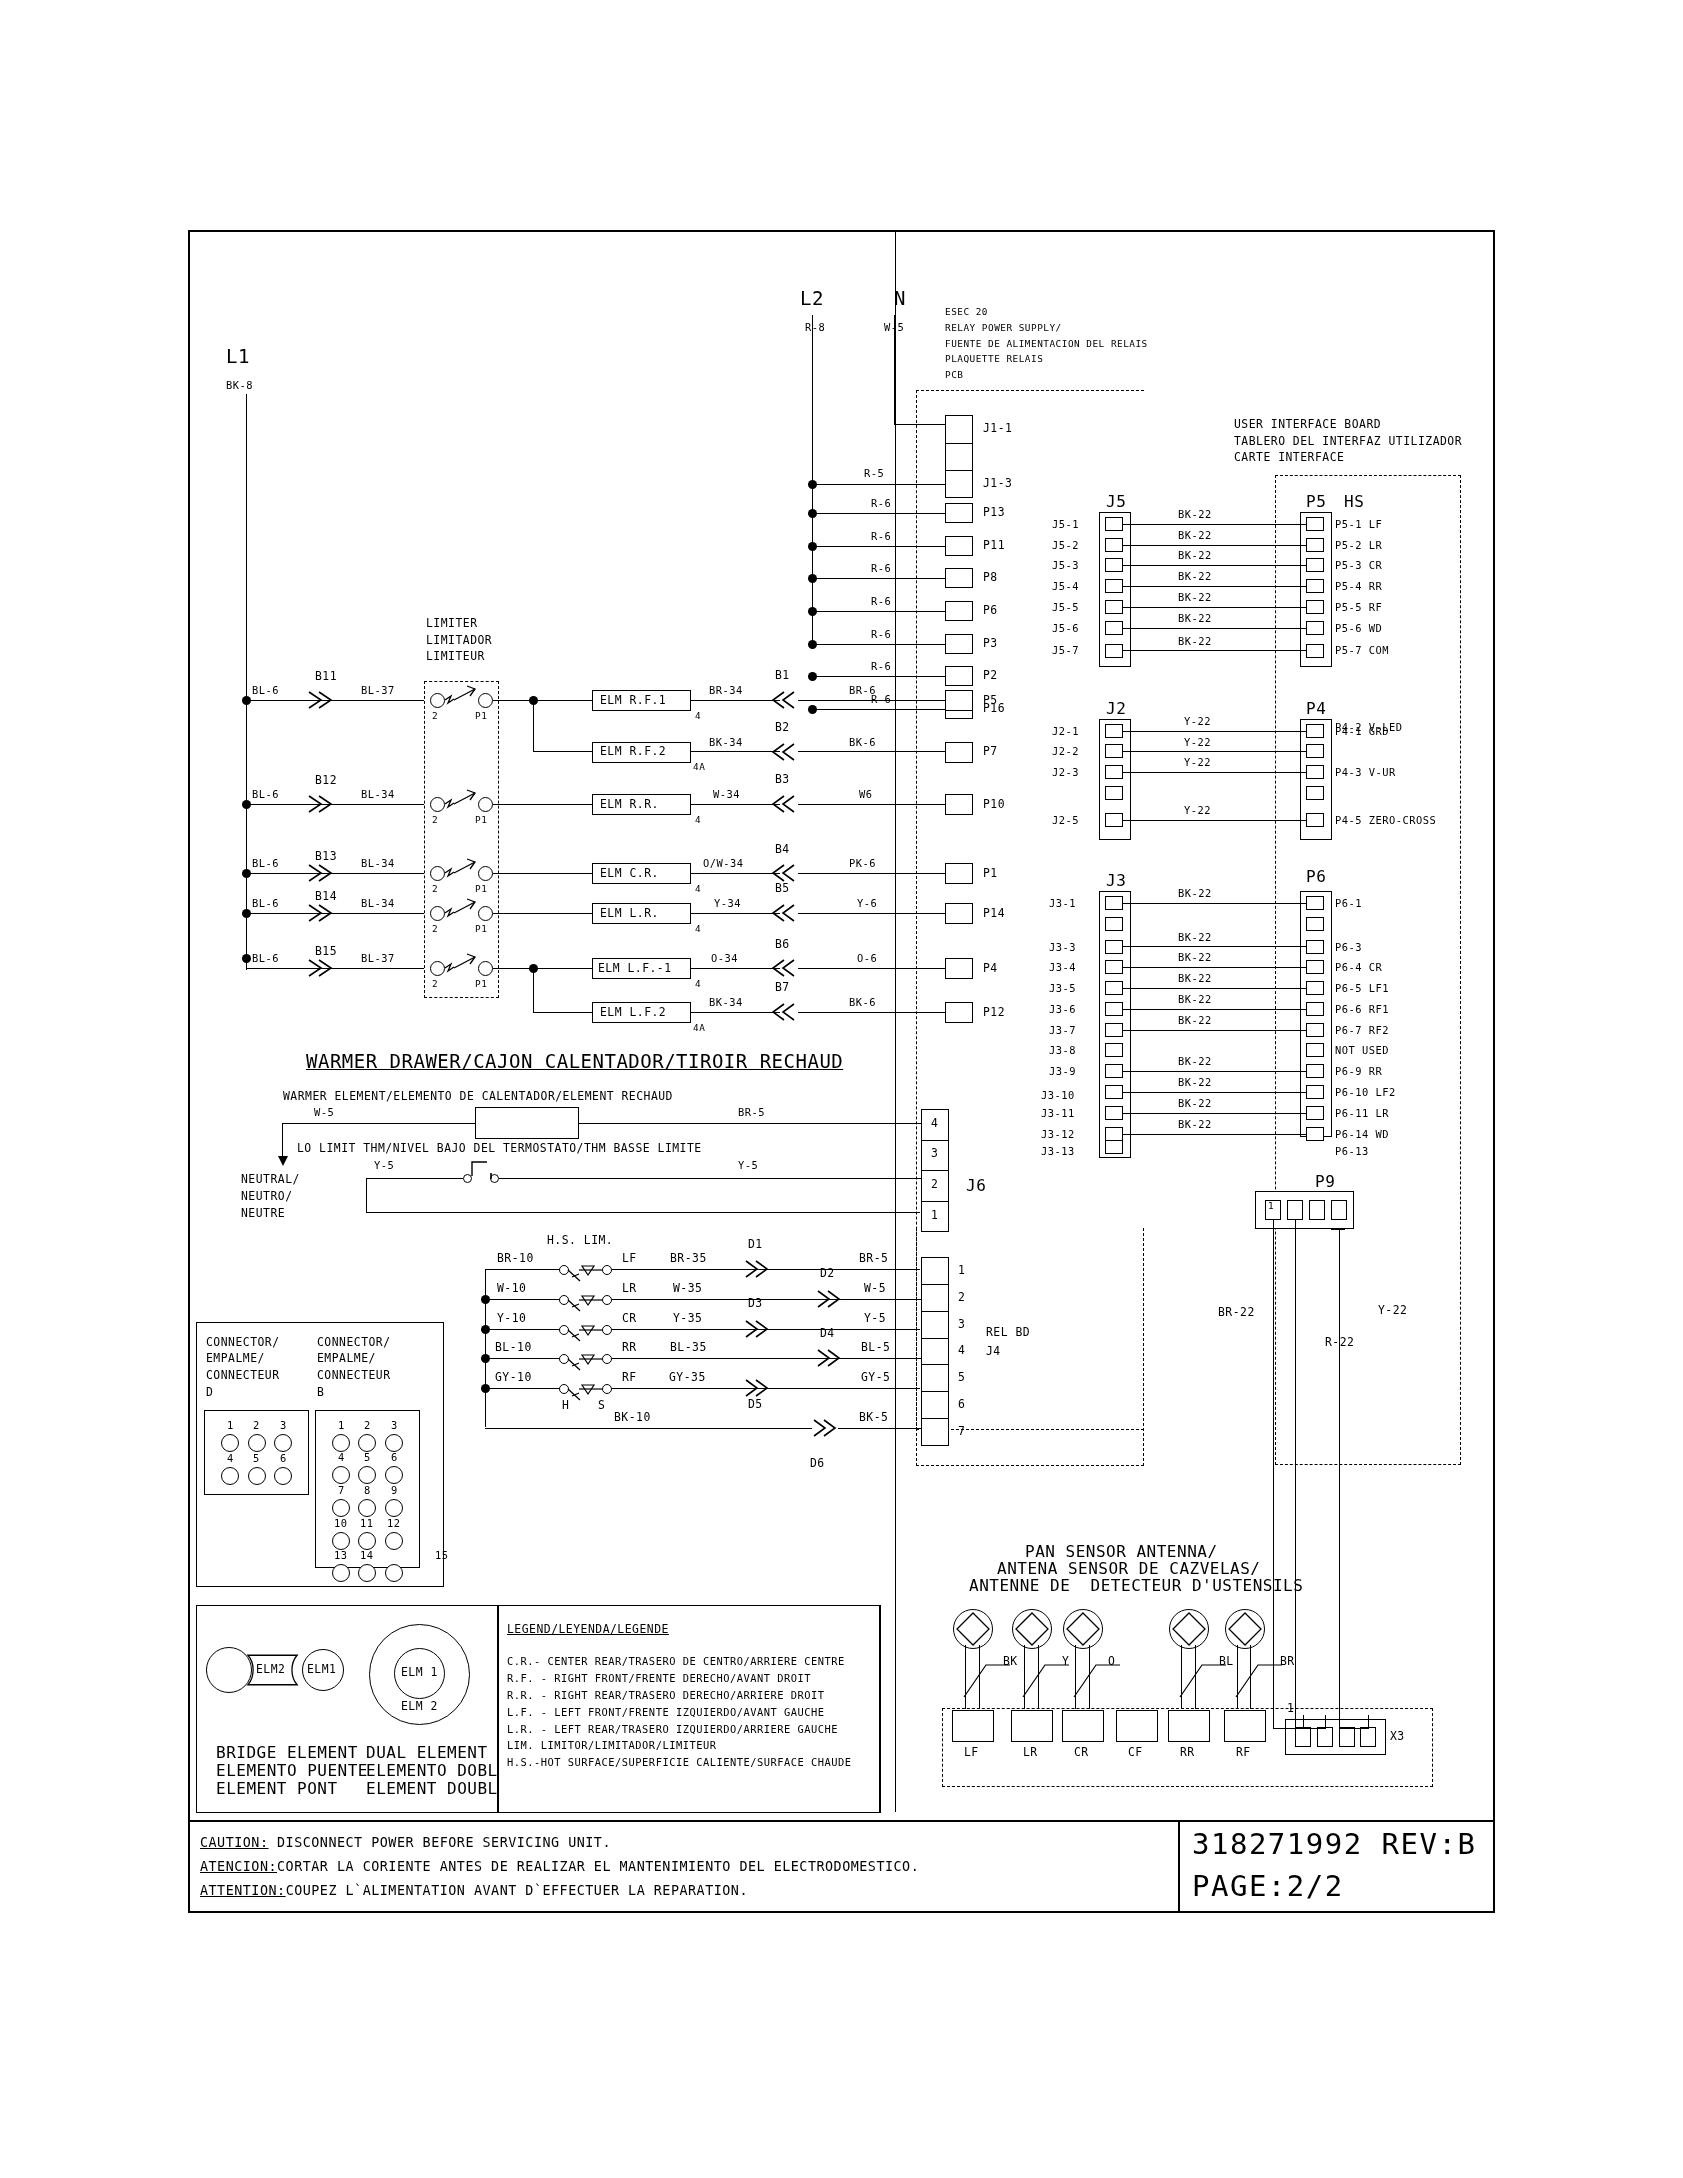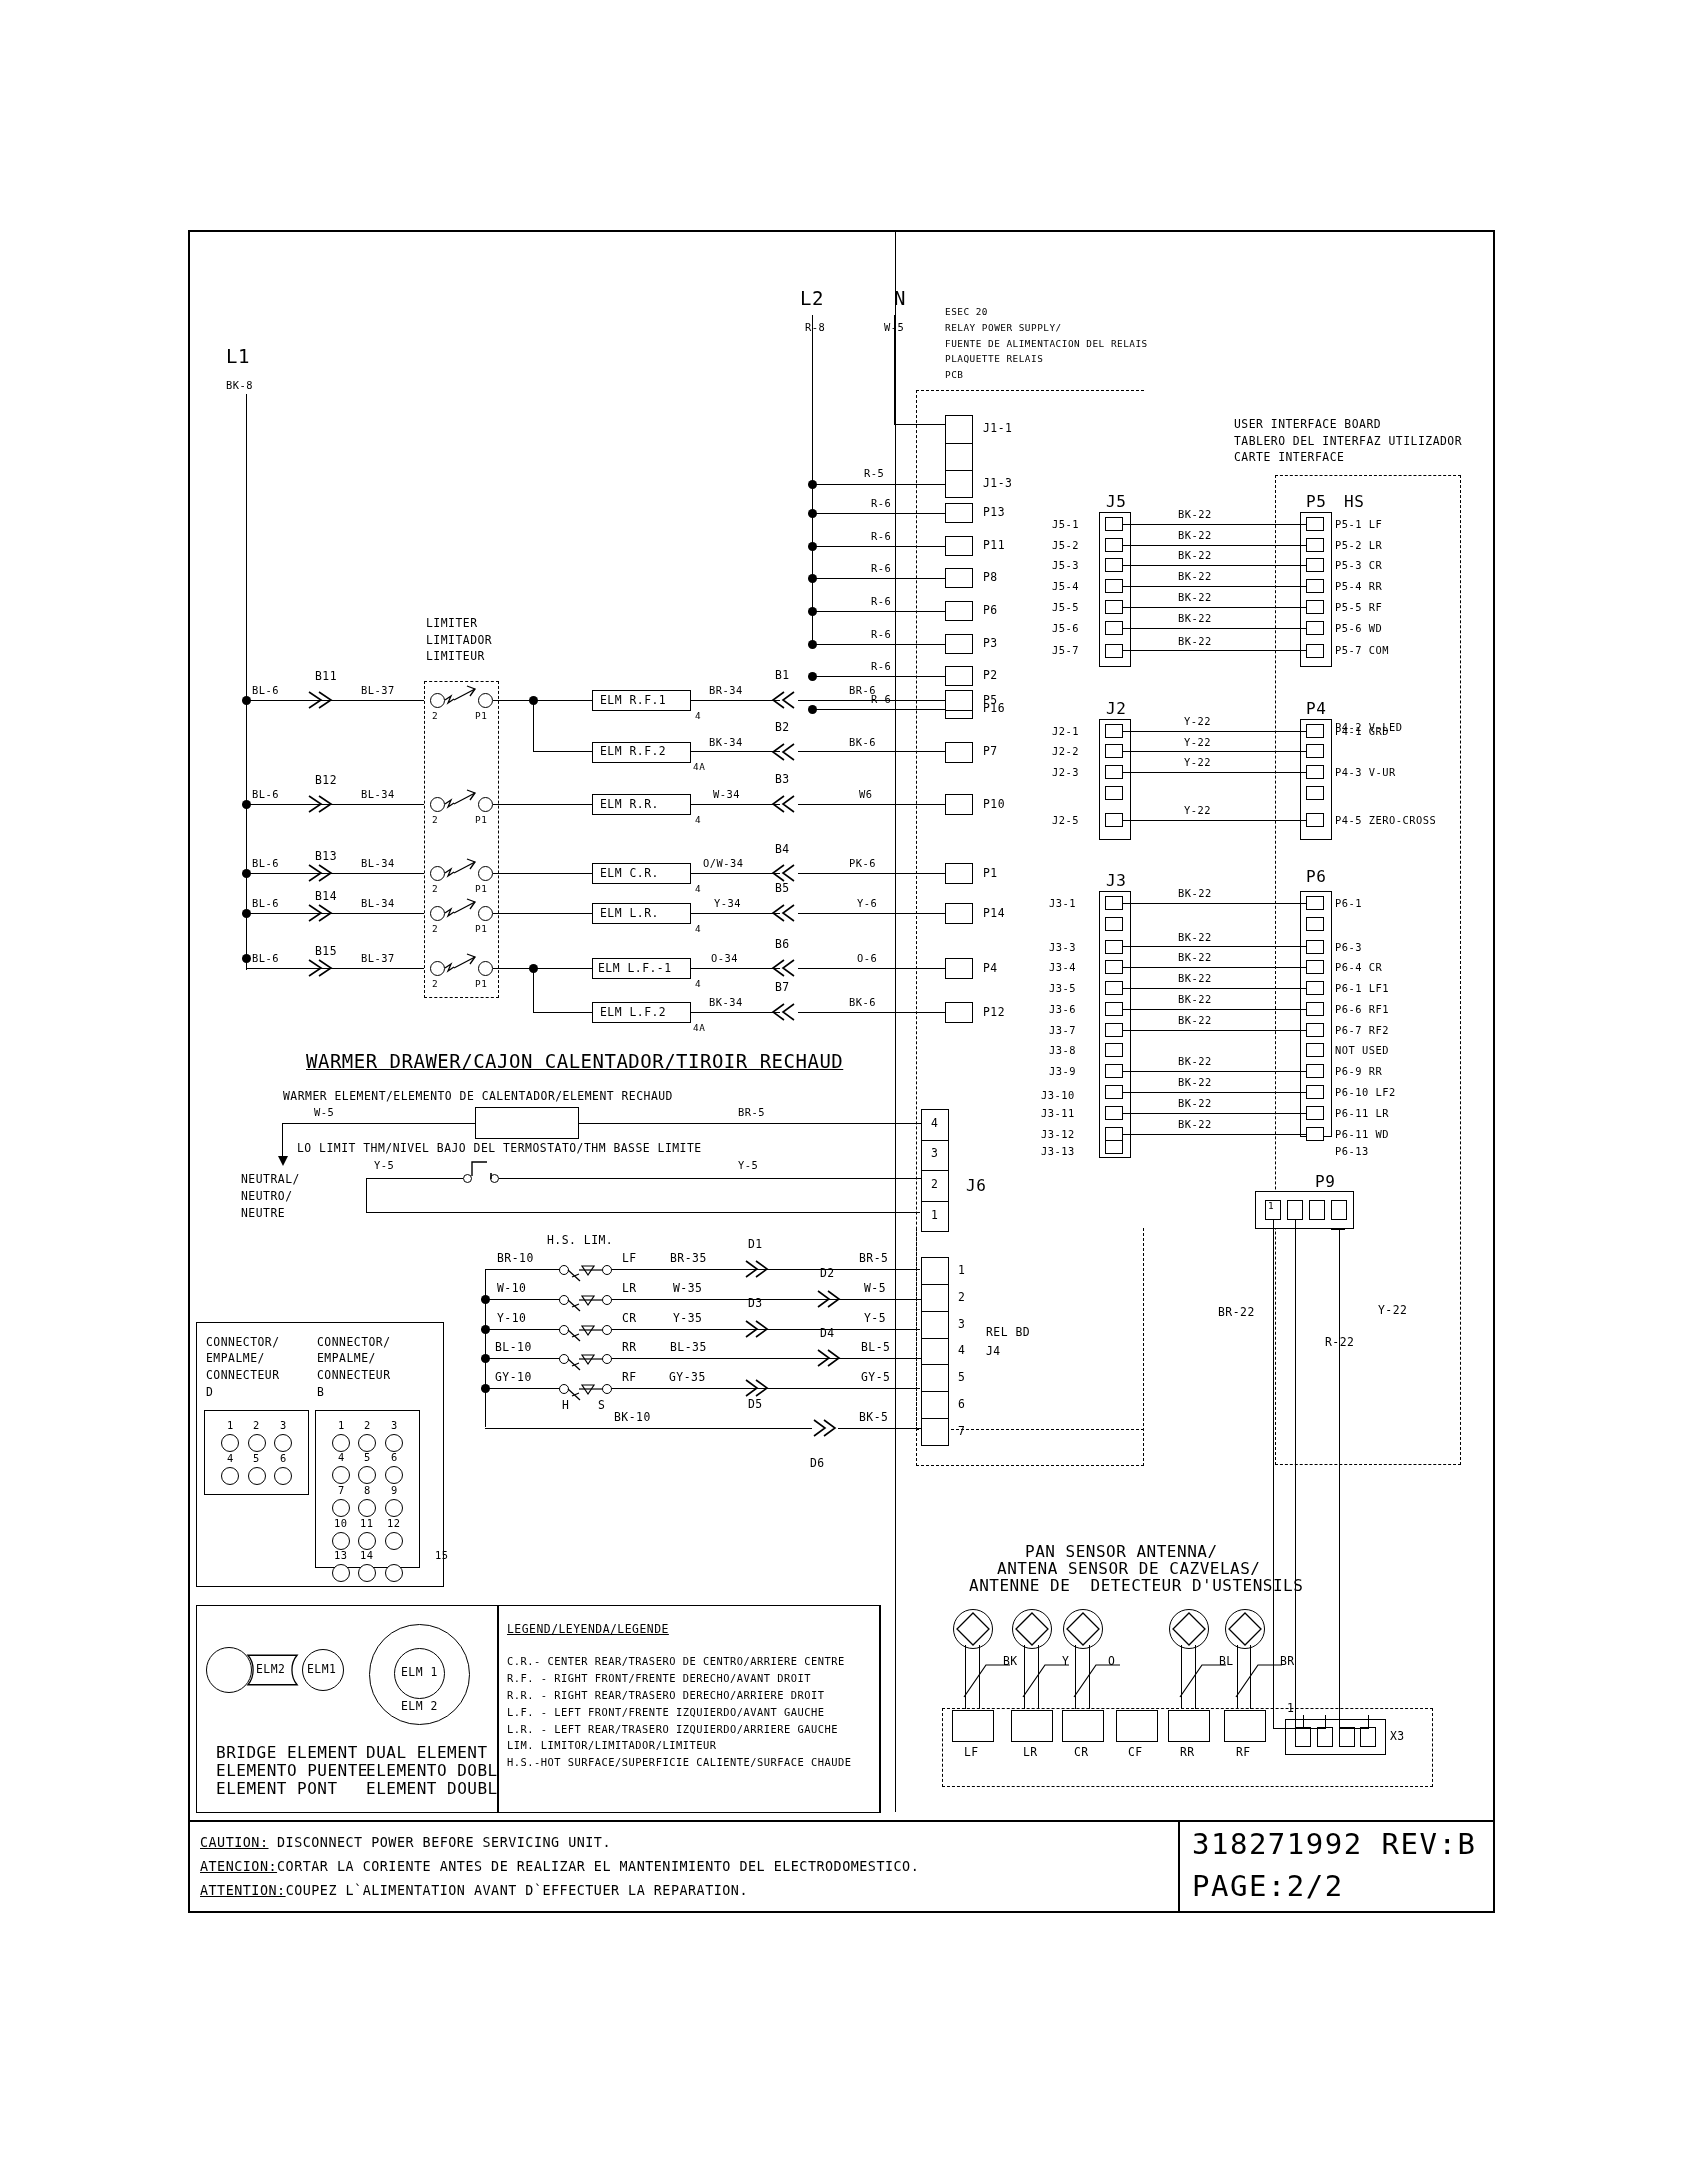--- a/index.html
+++ b/index.html
@@ -457,21 +457,21 @@
     <div class="hl" style="left:1123px;top:967px;width:183px;"></div>
     <div class="t f10" style="left:1049px;top:962px;">J3-4</div>
     <div class="t f10" style="left:1178px;top:952px;">BK-22</div>
     <div class="t f10" style="left:1335px;top:962px;">P6-4 CR</div>
 
     <div class="bx" style="left:1105px;top:981px;width:18px;height:14px;"></div>
     <div class="bx" style="left:1306px;top:981px;width:18px;height:14px;"></div>
     <div class="hl" style="left:1123px;top:988px;width:183px;"></div>
     <div class="t f10" style="left:1049px;top:983px;">J3-5</div>
     <div class="t f10" style="left:1178px;top:973px;">BK-22</div>
-    <div class="t f10" style="left:1335px;top:983px;">P6-1 LF1</div>
+    <div class="t f10" style="left:1335px;top:983px;">P6-5 LF1</div>
 
     <div class="bx" style="left:1105px;top:1002px;width:18px;height:14px;"></div>
     <div class="bx" style="left:1306px;top:1002px;width:18px;height:14px;"></div>
     <div class="hl" style="left:1123px;top:1009px;width:183px;"></div>
     <div class="t f10" style="left:1049px;top:1004px;">J3-6</div>
     <div class="t f10" style="left:1178px;top:994px;">BK-22</div>
     <div class="t f10" style="left:1335px;top:1004px;">P6-6 RF1</div>
 
     <div class="bx" style="left:1105px;top:1023px;width:18px;height:14px;"></div>
     <div class="bx" style="left:1306px;top:1023px;width:18px;height:14px;"></div>
@@ -504,21 +504,21 @@
     <div class="hl" style="left:1123px;top:1113px;width:183px;"></div>
     <div class="t f10" style="left:1041px;top:1108px;">J3-11</div>
     <div class="t f10" style="left:1178px;top:1098px;">BK-22</div>
     <div class="t f10" style="left:1335px;top:1108px;">P6-11 LR</div>
 
     <div class="bx" style="left:1105px;top:1127px;width:18px;height:14px;"></div>
     <div class="bx" style="left:1306px;top:1127px;width:18px;height:14px;"></div>
     <div class="hl" style="left:1123px;top:1134px;width:183px;"></div>
     <div class="t f10" style="left:1041px;top:1129px;">J3-12</div>
     <div class="t f10" style="left:1178px;top:1119px;">BK-22</div>
-    <div class="t f10" style="left:1335px;top:1129px;">P6-11 WD</div>
+    <div class="t f10" style="left:1335px;top:1129px;">P6-14 WD</div>
 
     <div class="bx" style="left:1105px;top:1140px;width:18px;height:14px;"></div>
     <div class="t f10" style="left:1041px;top:1146px;">J3-13</div>
     <div class="t f10" style="left:1335px;top:1146px;">P6-13</div>
   </div>
 
   <div>
     <div class="t f12" style="left:1315px;top:1174px;">P9</div>
     <div class="bx" style="left:1255px;top:1191px;width:99px;height:38px;"></div>
     <div class="bx" style="left:1265px;top:1200px;width:16px;height:20px;"></div>

